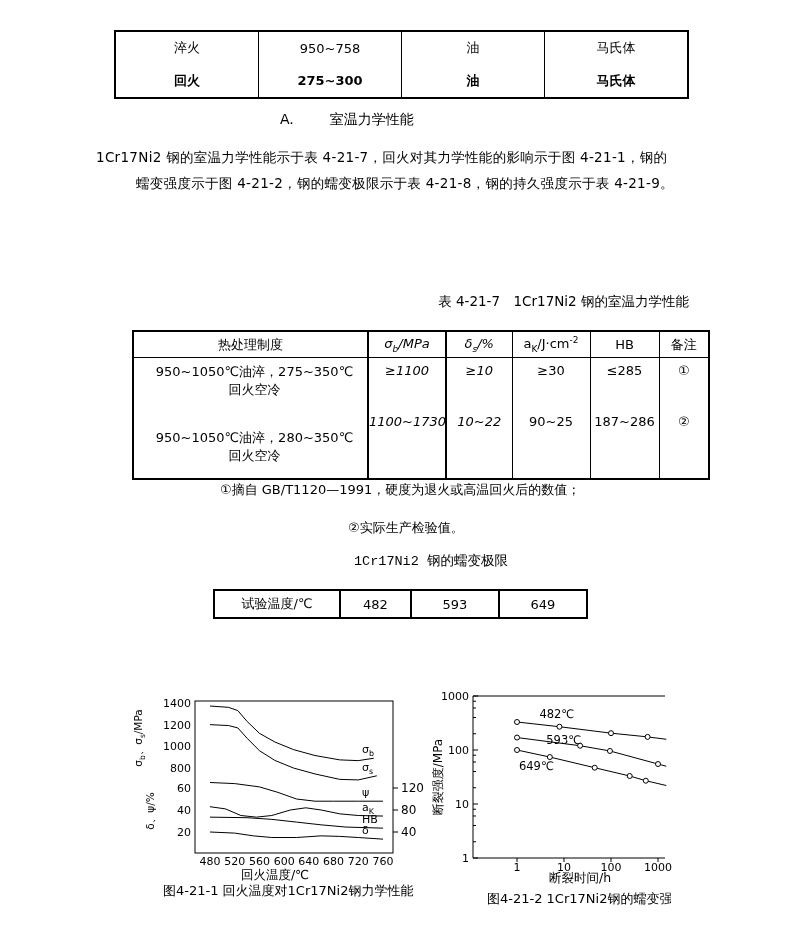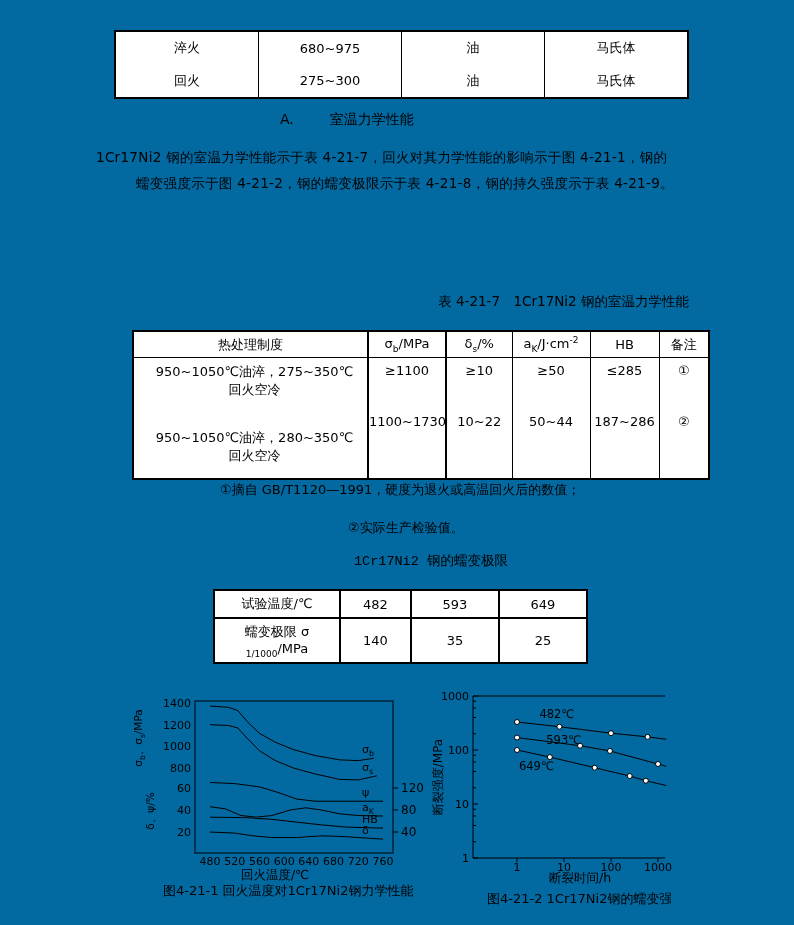--- a/index.html
+++ b/index.html
@@ -1,37 +1,37 @@
 <!DOCTYPE html>
 <html><head>
 <meta charset="utf-8">
 <style>
   html,body{margin:0;padding:0;background:#e8e8e8;}
-  #page{position:relative;width:794px;height:925px;background:#0369a1;color:#000;
+  #page{position:relative;width:794px;height:925px;background:#ffffff;color:#000;
         font-family:"DejaVu Sans",sans-serif;font-size:13px;overflow:hidden;}
   .abs{position:absolute;}
   table{border-collapse:collapse;table-layout:fixed;background:#fff;}
   td,th{font-weight:normal;font-size:13px;color:#000;text-align:center;padding:0;}
   
   #top-table{left:114px;top:30px;width:575px;border:2px solid #000;}
   #top-table td{border-left:1px solid #000;vertical-align:middle;}
   #top-table td:first-child{border-left:none;}
   #top-table tr.r1 td{height:32px;}
-  #top-table tr.r2 td{height:33px;}
+  #top-table tr.r2 td{height:33px;font-weight:bold;}
   
   #heading{left:280px;top:111px;font-size:14px;}
   #heading .gap{display:inline-block;width:36px;}
   .paraline{font-size:13.5px;letter-spacing:0.3px;white-space:nowrap;}
   
   #t7-title{left:114px;top:293px;width:575px;text-align:right;font-size:13.5px;}
   #table7{left:132px;top:330px;width:576px;border:2px solid #000;}
   #table7 th{border-left:1px solid #000;border-bottom:1px solid #000;height:25px;}
   #table7 td{border-left:1px solid #000;vertical-align:top;}
   #table7 th:first-child,#table7 td:first-child{border-left:none;}
-  #table7 .b2{border-left-width:2px;}
+  #table7 .b2{border-left-width:2px;font-style:italic;}
   #table7 tr.r1 td{height:49px;padding-top:5px;}
   #table7 tr.r2 td{height:49px;padding-top:2px;}
   #table7 td.treat{padding-left:18px;padding-right:10px;}
   #table7 tr.r2 td.treat{padding-top:17px;}
   sub.s{vertical-align:sub;font-size:9px;}
   sup.s{vertical-align:super;font-size:9px;}
   .note{font-size:13px;white-space:nowrap;}
   
   #creep-title{left:354px;top:552px;font-size:13.5px;white-space:nowrap;font-family:Liberation Mono, monospace;}
   #creep-table{left:213px;top:589px;width:373px;border:2px solid #000;}
@@ -44,21 +44,21 @@
 </style>
 </head>
 <body>
 
 <div id="page">
 
   <table id="top-table" class="abs">
     <tbody>
         <tr class="r1">
       <td style="width:25%">淬火</td>
-      <td style="width:25%">680~975</td>
+      <td style="width:25%">950~758</td>
       <td style="width:25%">油</td>
       <td style="width:25%">马氏体</td>
     </tr>
     <tr class="r2">
       <td>回火</td>
       <td>275~300</td>
       <td>油</td>
       <td>马氏体</td>
     </tr>
   </tbody>
@@ -89,29 +89,29 @@
         <th><span>a</span><sub class="s">K</sub><span>/J·cm</span><sup class="s">-2</sup></th>
         <th><span>HB</span></th>
         <th><span>备注</span></th>
       </tr>
     </thead>
     <tbody>
       <tr class="r1">
         <td class="treat">950~1050℃油淬，275~350℃回火空冷</td>
         <td class="b2">≥1100</td>
         <td class="b2">≥10</td>
-        <td>≥50</td>
+        <td>≥30</td>
         <td>≤285</td>
         <td>①</td>
       </tr>
       <tr class="r2">
         <td class="treat">950~1050℃油淬，280~350℃回火空冷</td>
         <td class="b2">1100~1730</td>
         <td class="b2">10~22</td>
-        <td>50~44</td>
+        <td>90~25</td>
         <td>187~286</td>
         <td>②</td>
       </tr>
     </tbody>
   </table>
 
   <div class="abs note" style="left:220px;top:481px;">①摘自 GB/T1120—1991，硬度为退火或高温回火后的数值；</div>
   <div class="abs note" style="left:348px;top:519px;">②实际生产检验值。</div>
 
   <div id="creep-title" class="abs">1Cr17Ni2 钢的蠕变极限</div>
@@ -121,29 +121,20 @@
         <col style="width:71px">
         <col style="width:88px">
         <col style="width:88px">
       </colgroup>
     <tbody>
         <tr>
       <th>试验温度/℃</th>
       <th>482</th>
       <th>593</th>
       <th>649</th>
-    </tr>
-    <tr>
-      <td>
-        <span>蠕变极限 σ</span><br>
-        <sub class="s">1/1000</sub><span>/MPa</span>
-      </td>
-      <td>140</td>
-      <td>35</td>
-      <td>25</td>
     </tr>
   </tbody>
     </table>
 
   <svg id="fig1-svg" class="abs" style="left:130px;top:680px;" width="300" height="205">
       <g stroke="#000" stroke-width="1" fill="none">
         <rect x="65" y="21" width="198" height="152"></rect>
         <line x1="263" y1="108" x2="268" y2="108"></line>
         <line x1="263" y1="130" x2="268" y2="130"></line>
         <line x1="263" y1="152" x2="268" y2="152"></line>

